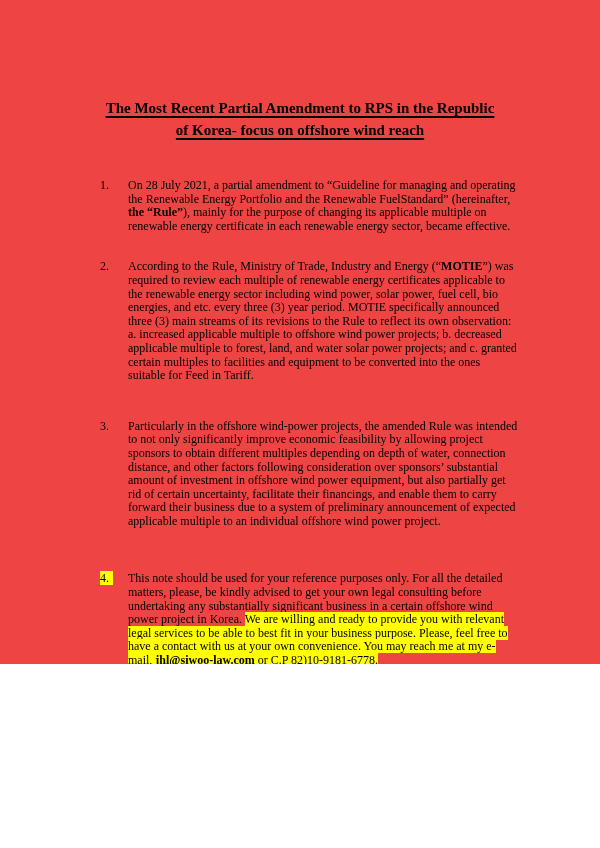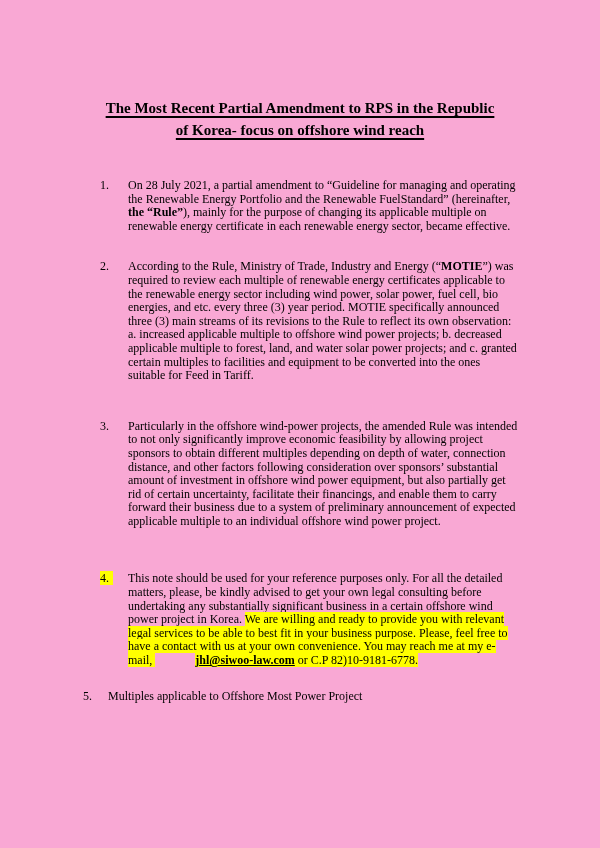--- a/index.html
+++ b/index.html
@@ -3,22 +3,22 @@
 <meta charset="utf-8">
 <style>
   html, body {
     margin: 0;
     padding: 0;
     background: #ffffff;
   }
   .page {
     position: relative;
     width: 600px;
-    height: 848px;
-    background: #f9a8d4;
+    height: 664px;
+    background: #ef4444;
     overflow: hidden;
     font-family: "Liberation Serif", serif;
     color: #000000;
   }
   .title {
     margin-top: 97px;
     text-align: center;
     font-weight: bold;
     font-size: 15px;
     line-height: 22px;
@@ -53,21 +53,20 @@
   }
   .item.outdent .num { width: 25px; }
   .item.outdent .txt { width: 407px; }
   .s-bold { font-weight: bold; text-align: center; }
   .s-underline { text-decoration: underline; }
   .s-highlight { background: var(--hl, #ffff00); }
   .num .s-highlight { padding-right: 4px; }
   a.seg-link {
     color: #000000;
     cursor: pointer;
-    margin-left: 40px;
   }
 </style>
 </head>
 <body>
 
 <div class="page">
   <div class="title">
     <span class="tline">The Most Recent Partial Amendment to RPS in the Republic</span><br>
     <span class="tline">of Korea- focus on offshore wind reach</span>
   </div>

